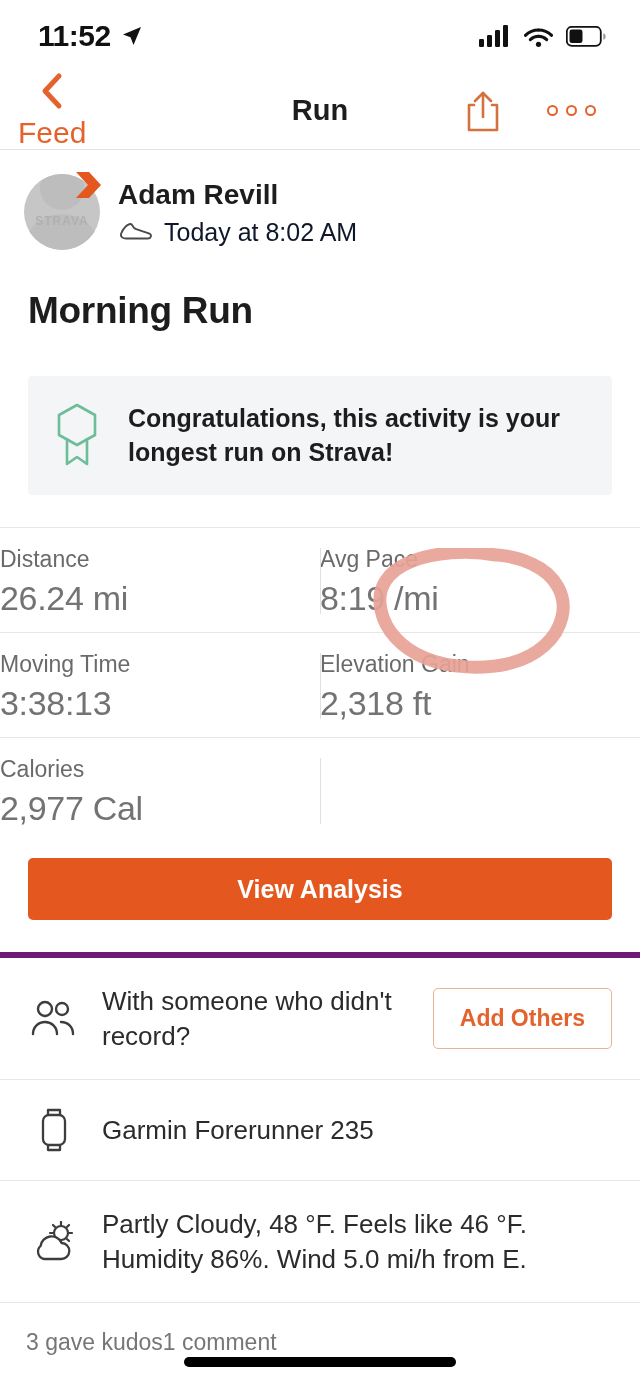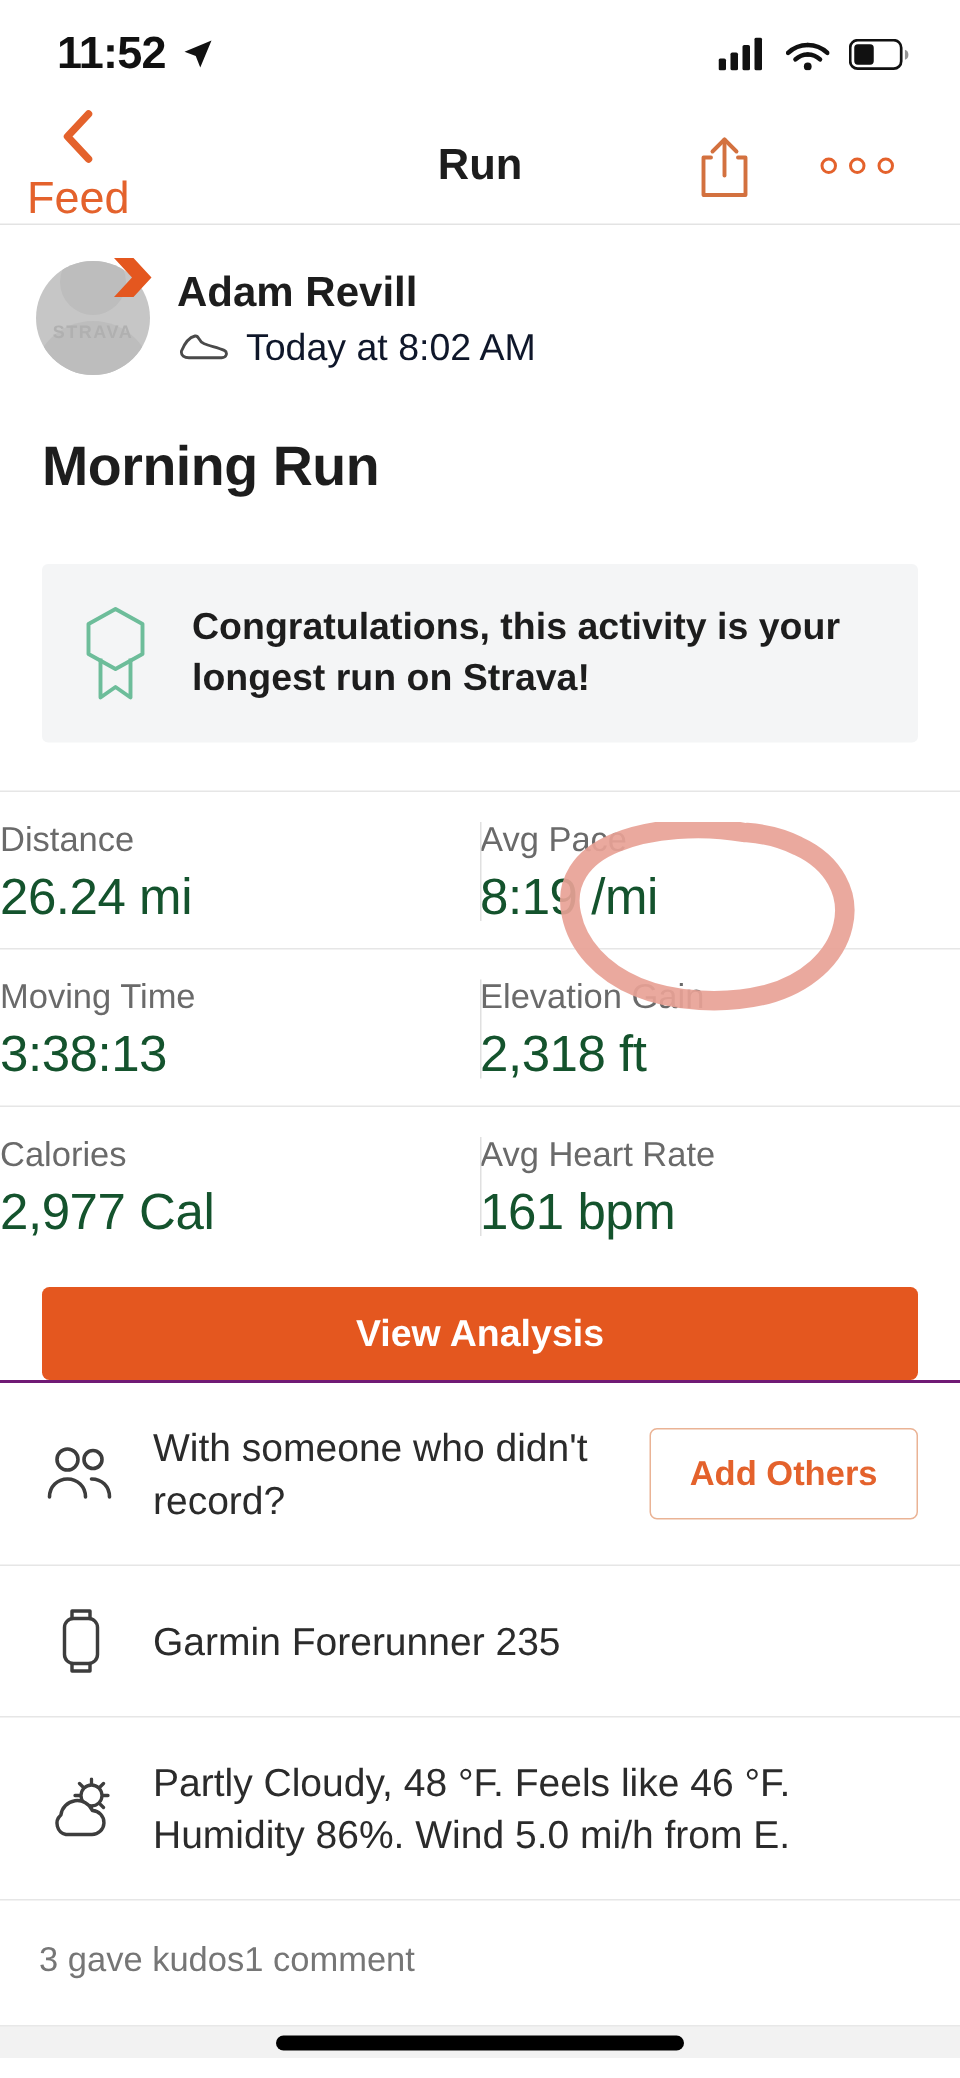--- a/index.html
+++ b/index.html
@@ -35,39 +35,39 @@
   .badge-chev { position:absolute; right:-8px; top:-4px; }
   .athlete-meta { padding-top:2px; }
   .athlete-name { font-size:28px; font-weight:700; color:#1d1d1d; }
   .athlete-sub { display:flex; align-items:center; gap:12px; margin-top:7px; }
   .athlete-date { font-size:25px; color:#0f172a; }
 
   
   .activity-title { font-size:37px; font-weight:700; color:#1d1d1d; padding:40px 0 0 28px; letter-spacing:-0.3px; }
 
   
-  .achievement { margin:44px 28px 0 28px; background:#f4f5f6; border-radius:4px; display:flex; align-items:center; gap:26px; padding:26px 24px; }
+  .achievement { margin:44px 28px 0 28px; background:#f4f5f6; border-radius:4px; display:flex; align-items:flex-start; gap:26px; padding:26px 24px; }
   .ach-text { font-size:25px; font-weight:700; color:#1d1d1d; line-height:1.34; }
 
   
   .stats { margin-top:32px; }
   .stat-row { display:flex; position:relative; border-bottom:1px solid #e6e6e6; }
   .stat-row:first-child { border-top:1px solid #e6e6e6; }
   .stat-row:last-child { border-bottom:none; }
   .stat-cell { flex:1; text-align:left; padding:18px 0 14px; }
   .stat-label { font-size:23px; color:#6a6a6a; }
-  .stat-value { font-size:34px; color:#14532d; margin-top:6px; letter-spacing:-0.3px; }
+  .stat-value { font-size:34px; color:#737373; margin-top:6px; letter-spacing:-0.3px; }
   .vdiv { position:absolute; left:50%; top:20px; bottom:18px; width:1px; background:#e0e0e0; }
 
   
   .cta-wrap { padding:16px 28px 0; }
   .cta { width:100%; height:62px; background:#e4571f; border:none; border-radius:5px; color:#fff; font-size:25px; font-weight:700; cursor:pointer; font-family:inherit; }
 
   
-  .rows { border-top:2px solid #701a75; }
+  .rows { margin-top:32px; border-top:6px solid #701a75; }
   .row { display:flex; align-items:center; gap:22px; padding:26px 28px; border-bottom:1px solid #e6e6e6; min-height:96px; }
   .row-ico { width:52px; flex:none; display:flex; justify-content:center; }
   .row-text { font-size:26px; color:#2b2b2b; line-height:1.33; flex:1; }
   .add-others { border:1px solid #eab395; background:#fff; color:#e4622c; font-size:23px; font-weight:700; border-radius:5px; padding:16px 26px; cursor:pointer; font-family:inherit; white-space:nowrap; }
 
   
   .kudos { display:flex; padding:26px 26px 30px; font-size:23px; color:#767676; }
 
   
   .gap { height:22px; background:#f2f2f2; border-top:1px solid #e8e8e8; }
@@ -185,24 +185,20 @@
       <div class="stat-cell">
         <div class="stat-label">Elevation Gain</div>
         <div class="stat-value">2,318 ft</div>
       </div>
     </div>
     <div class="stat-row">
       <div class="vdiv"></div>
       <div class="stat-cell">
         <div class="stat-label">Calories</div>
         <div class="stat-value">2,977 Cal</div>
-      </div>
-      <div class="stat-cell">
-        <div class="stat-label">Avg Heart Rate</div>
-        <div class="stat-value">161 bpm</div>
       </div>
     </div>
   </div>
 
   <div class="cta-wrap">
     <button class="cta">View Analysis</button>
   </div>
 
   <div class="rows">
 

